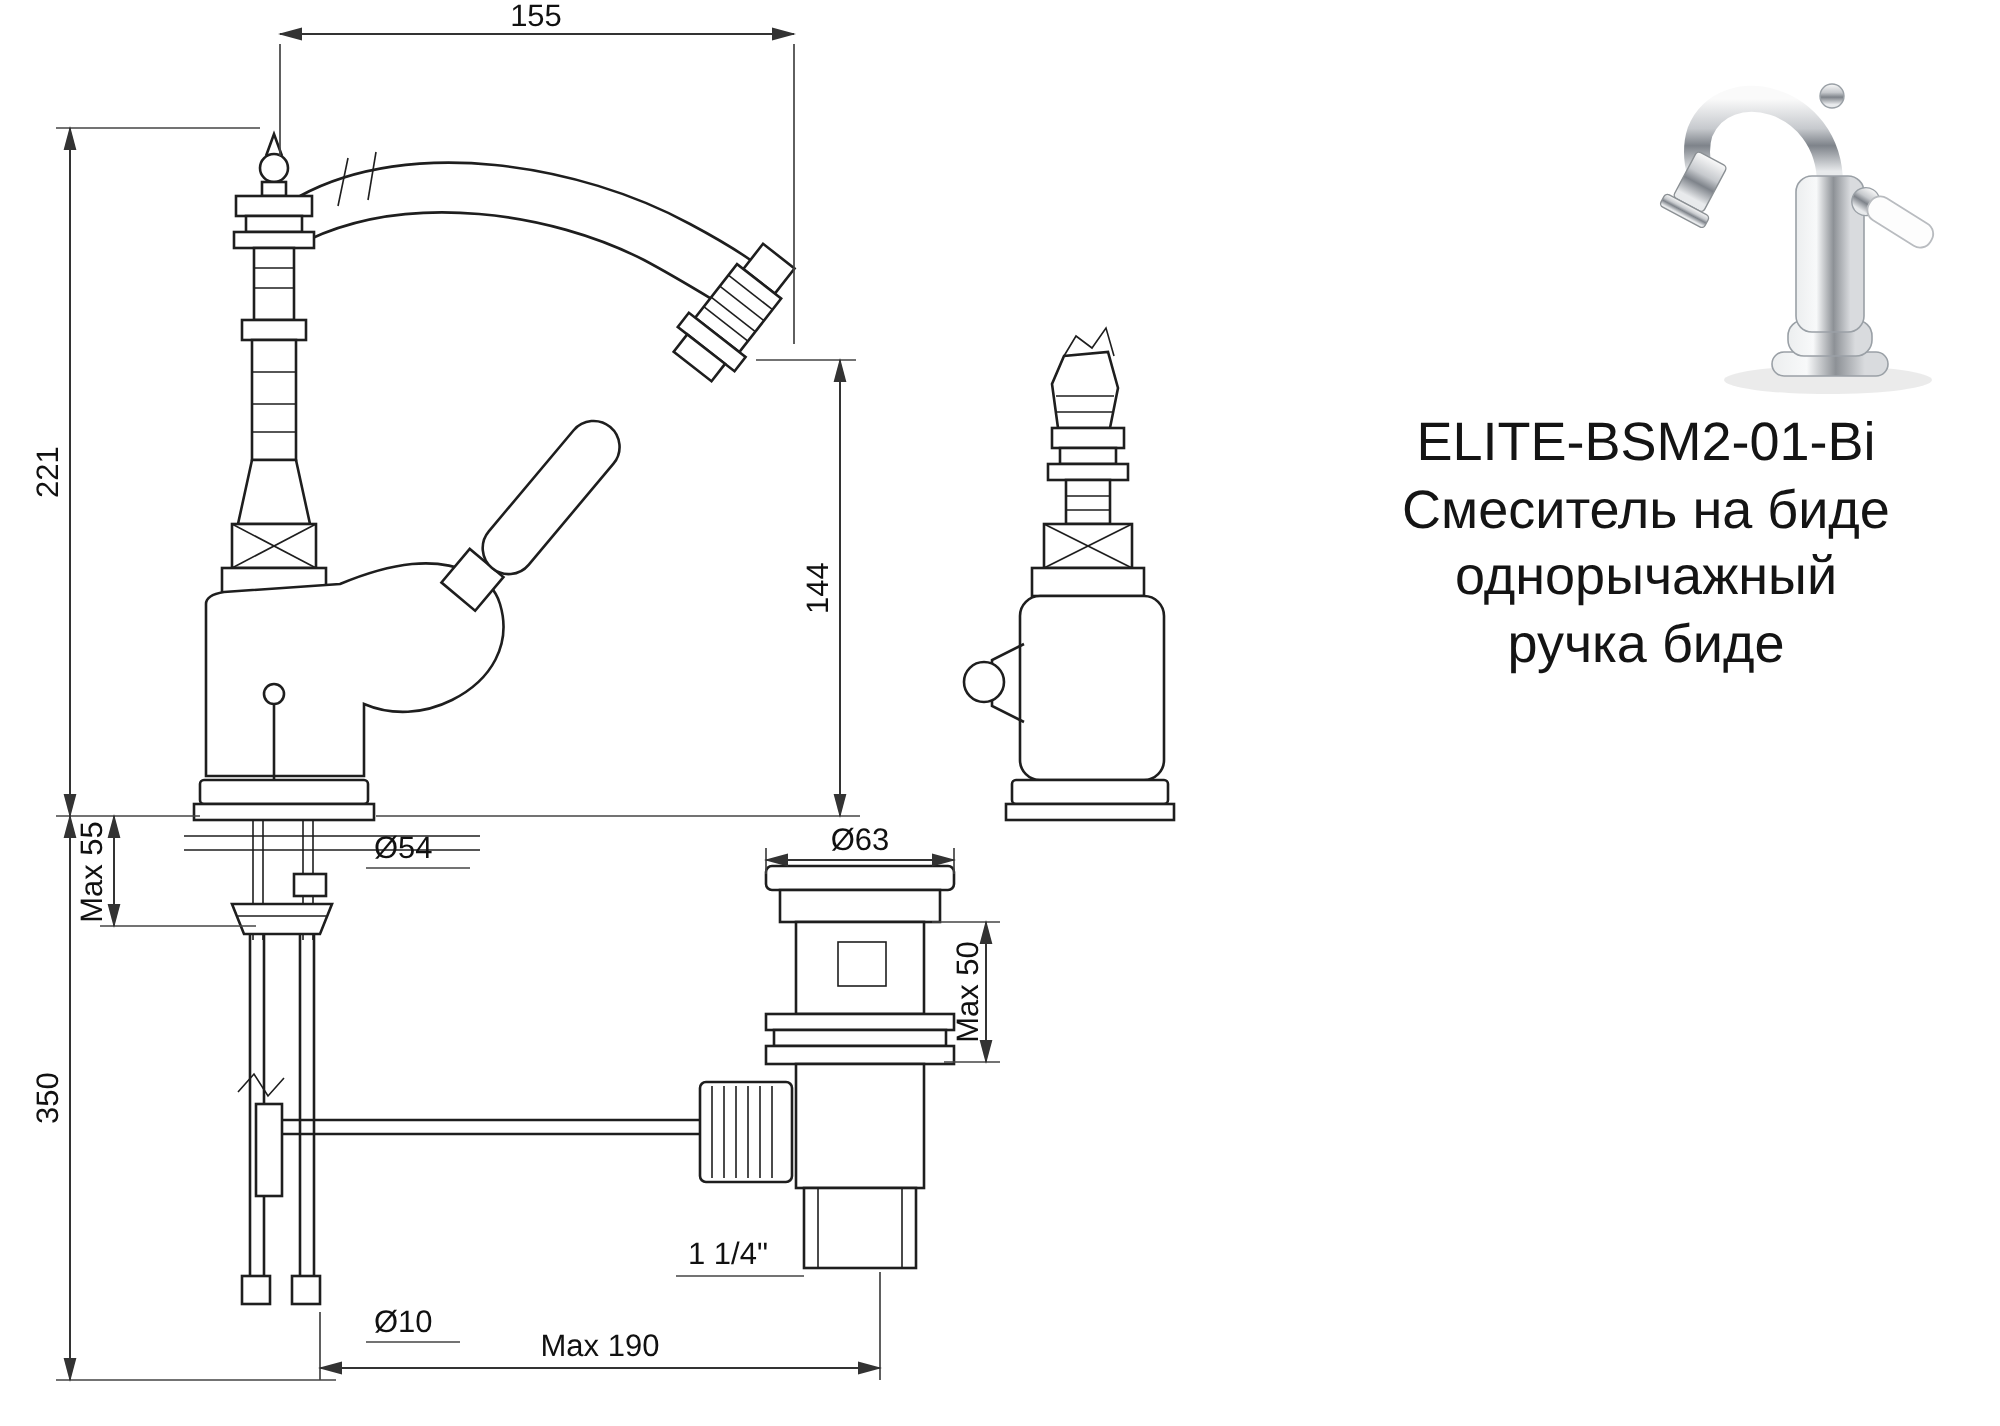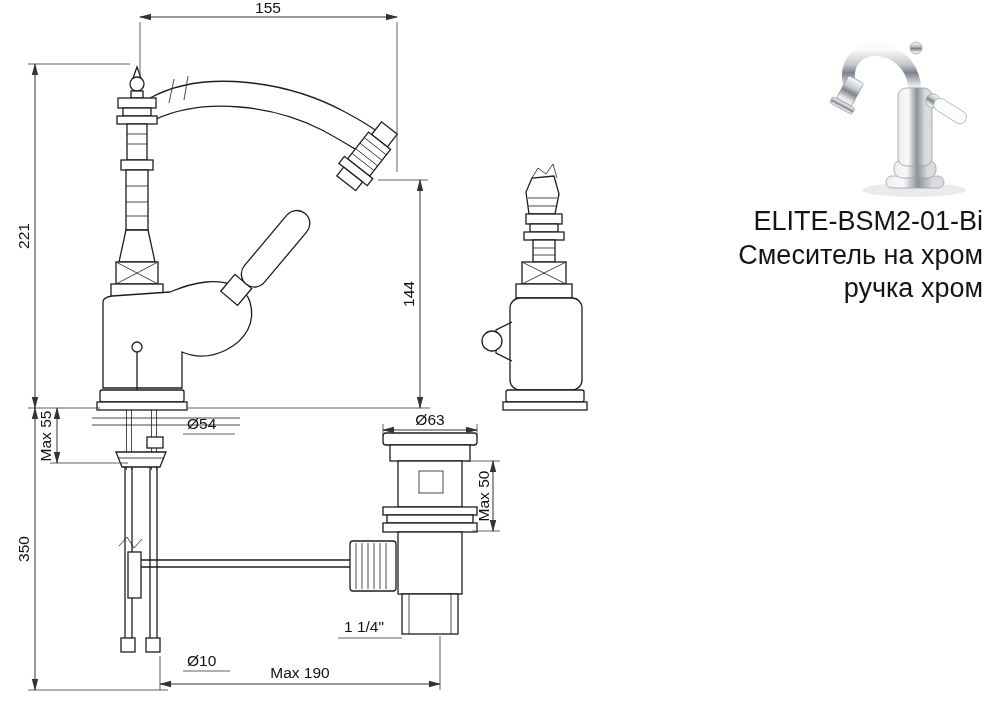--- a/index.html
+++ b/index.html
@@ -7,21 +7,21 @@
          font-family:"Liberation Sans",sans-serif;padding-left:19px;}
   .stage svg{position:absolute;left:0;top:0;}
   
   .o  {stroke:#1e1e1e;stroke-width:1.3;fill:none;}
   .ow {stroke:#1e1e1e;stroke-width:1.3;fill:#ffffff;}
   .t  {stroke:#1e1e1e;stroke-width:0.8;fill:none;}
   .dim{stroke:#333;stroke-width:1;fill:none;marker-start:url(#ar);marker-end:url(#ar);}
   .ext{stroke:#444;stroke-width:0.85;fill:none;}
   .dt {font:15.5px "Liberation Sans",sans-serif;fill:#111;}
   
-  .info{position:absolute;right:36px;top:205px;width:320px;text-align:right;
+  .info{position:absolute;right:36px;top:205px;width:320px;text-align:center;
         font-size:27px;line-height:33.5px;color:#141414;}
   .info div{white-space:nowrap;}
 </style>
 </head>
 <body>
 
 <div class="stage">
 
 <svg width="1000" height="713" viewBox="0 0 1000 713">
   <defs>
@@ -263,17 +263,18 @@
     <rect x="898" y="88" width="34" height="78" rx="8" fill="url(#chromeH)" stroke="#9aa0a6" stroke-width="0.8"></rect>
     <g transform="rotate(32 938 104)">
       <circle cx="932" cy="104" r="7" fill="url(#chromeV)" stroke="#9aa0a6" stroke-width="0.7"></circle>
       <rect x="934" y="97" width="36" height="13" rx="6" fill="#fdfdfd" stroke="#b9bcc0" stroke-width="0.9"></rect>
     </g>
   </g>
 </svg>
 
   <div class="info">
     <div>ELITE-BSM2-01-Bi</div>
-    <div>Смеситель на хром</div>
-    <div>ручка хром</div>
+    <div>Смеситель на биде</div>
+    <div>однорычажный</div>
+    <div>ручка биде</div>
   </div>
 
 </div>
 
 </body></html>

